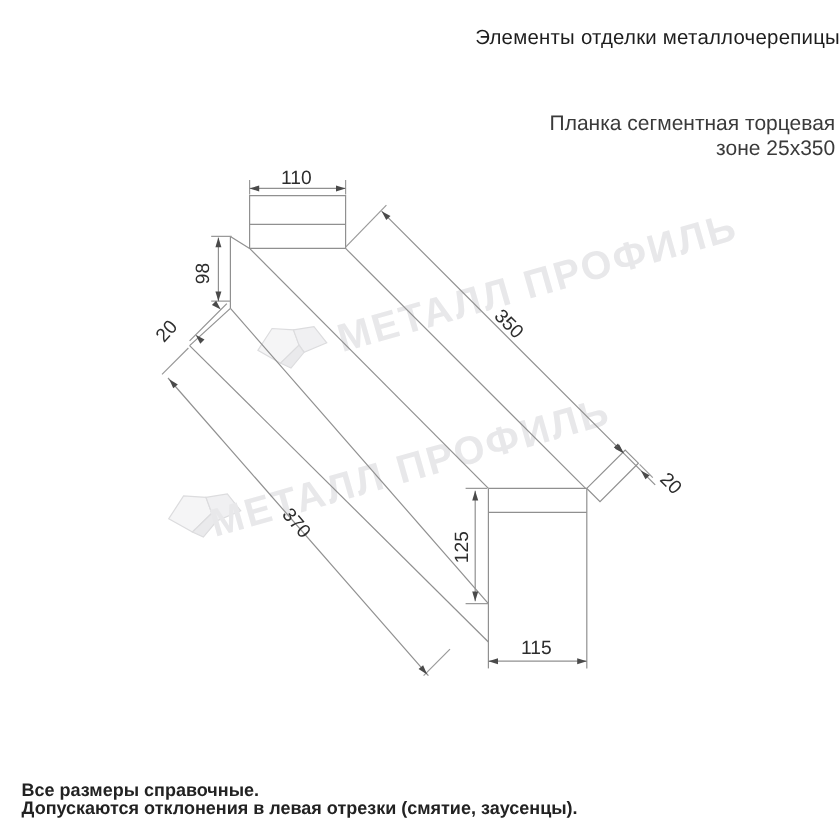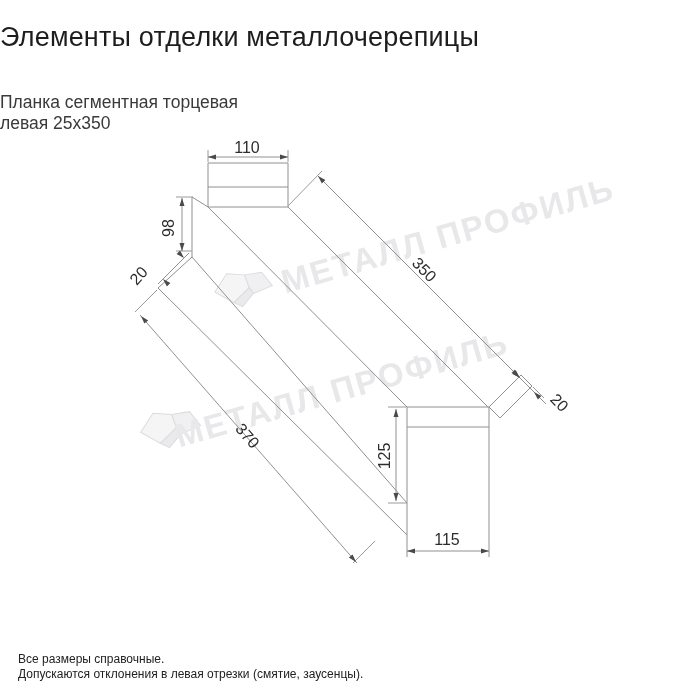--- a/index.html
+++ b/index.html
@@ -1,30 +1,31 @@
 <!DOCTYPE html>
 <html><head>
 <meta charset="utf-8">
 <style>
   html,body { margin:0; padding:0; background:#fff; }
   .stage {
     position:relative; width:700px; height:700px; background:#ffffff;
     overflow:hidden; font-family:"Liberation Sans", sans-serif;
   }
   .page-title {
-    position:absolute; top:22px; left:0; width:700px; text-align:left;
-    font-size:27px; color:#1d1d1d; letter-spacing:0.2px;
+    position:absolute; top:22px; left:0; width:700px; text-align:right;
+    font-size:17px; color:#1d1d1d; letter-spacing:0.2px;
   }
   .product-name {
-    position:absolute; top:92px; left:0; width:696px; text-align:left;
+    position:absolute; top:92px; left:0; width:696px; text-align:right;
     font-size:17.5px; line-height:21px; color:#3a3a3a;
   }
   .footnotes {
-    position:absolute; left:18px; top:652px; font-size:12px; line-height:14.5px;
+    position:absolute; left:18px; top:652px; font-size:15px; line-height:14.5px;
     color:#222222;
+    font-weight:bold;
   }
   .wm-text {
     position:absolute; white-space:nowrap; font-weight:700; font-size:33px;
     letter-spacing:2px; color:#e8e8ea; transform:rotate(-16deg);
     transform-origin:0 50%; line-height:33px; z-index:1; user-select:none;
   }
   .wm-logo { position:absolute; z-index:1; transform:rotate(-12deg); }
   .drawing { position:absolute; left:0; top:0; z-index:2; }
   .drawing path.ln, .drawing line.ln { stroke:#909090; stroke-width:1; fill:none; }
   .drawing path.ext { stroke:#9a9a9a; stroke-width:1; fill:none; }
@@ -136,21 +137,21 @@
       <polygon class="ar" points="407,551 415,548.5 415,553.5"></polygon>
       <polygon class="ar" points="489,551 481,548.5 481,553.5"></polygon>
       <text x="447" y="545" text-anchor="middle">115</text>
     </g>
   </svg>
 
   <div class="txt-layer">
     <div class="page-title">Элементы отделки металлочерепицы</div>
     <div class="product-name">
       <div>Планка сегментная торцевая</div>
-      <div>левая 25х350</div>
+      <div>зоне 25х350</div>
     </div>
     <div class="footnotes">
       <div>Все размеры справочные.</div>
       <div>Допускаются отклонения в левая отрезки (смятие, заусенцы).</div>
     </div>
   </div>
 
 </div>
 
 </body></html>

